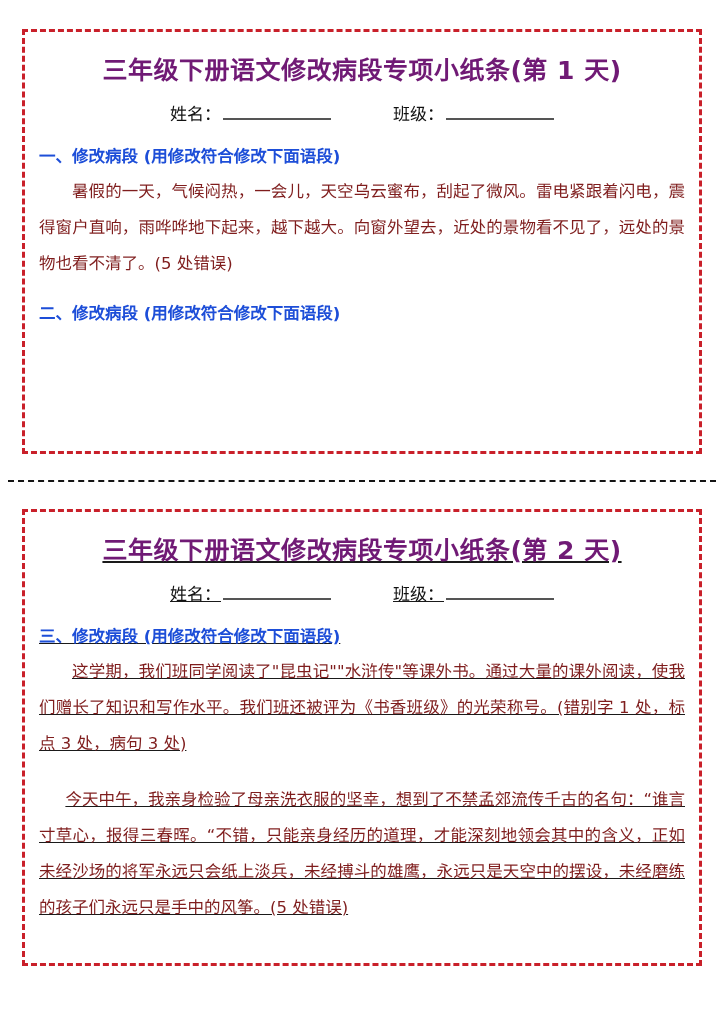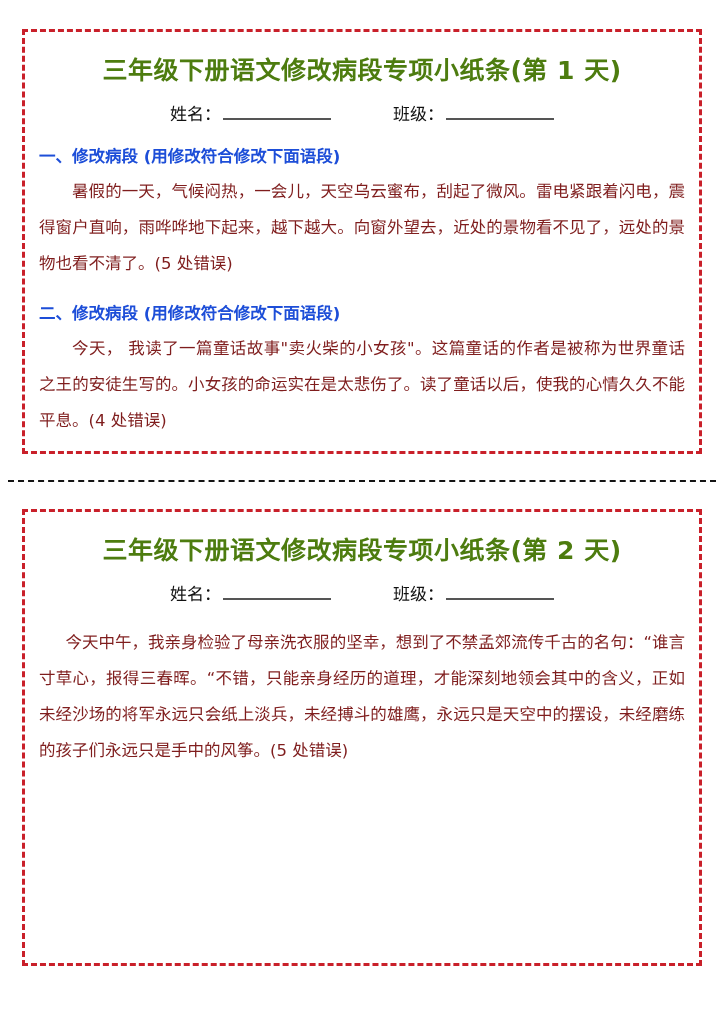--- a/index.html
+++ b/index.html
@@ -29,40 +29,40 @@
   .card {
     position: absolute;
     left: 22px;
     width: 680px;
     box-sizing: border-box;
     border: 3px dashed #c9202a;
     background: #ffffff;
     padding: 10px 14px 14px 14px;
   }
   .card--one { top: 29px;  height: 425px; }
-  .card--two { top: 509px; height: 457px; }
+  .card--two { top: 509px; height: 457px; text-decoration: underline; }
 
   
   .cut-line {
     position: absolute;
     left: 8px;
     right: 8px;
     top: 480px;
     height: 0;
     border-top: 2px dashed #141414;
   }
 
   
   .sheet-title {
     margin: 8px 0 0 0;
     text-align: center;
     font-size: 25px;
     font-weight: 700;
     letter-spacing: 0.5px;
-    color: #4d7c0f;
+    color: #701a75;
     font-family: "DejaVu Sans", "Liberation Sans", sans-serif;
   }
 
   
   .id-row {
     margin: 14px 0 0 0;
     display: flex;
     justify-content: center;
     align-items: baseline;
     gap: 62px;
@@ -128,40 +128,43 @@
       </div>
     </div>
 
     <div class="exercise">
       <p class="exercise-heading">一、修改病段 (用修改符合修改下面语段)</p>
       <p class="exercise-body">暑假的一天，气候闷热，一会儿，天空乌云蜜布，刮起了微风。雷电紧跟着闪电，震得窗户直响，雨哗哗地下起来，越下越大。向窗外望去，近处的景物看不见了，远处的景物也看不清了。(5 处错误)</p>
     </div>
 
     <div class="exercise exercise--tight">
       <p class="exercise-heading">二、修改病段 (用修改符合修改下面语段)</p>
-      <p class="exercise-body">今天， 我读了一篇童话故事"卖火柴的小女孩"。这篇童话的作者是被称为世界童话之王的安徒生写的。小女孩的命运实在是太悲伤了。读了童话以后，使我的心情久久不能平息。(4 处错误)</p>
     </div>
   </section>
 
   <div class="cut-line"></div>
 
   <section class="card card--two">
 
     <h1 class="sheet-title">三年级下册语文修改病段专项小纸条(第 2 天)</h1>
 
     <div class="id-row">
       <div class="id-field">
         <span class="id-label">姓名：</span>
         <span class="id-blank"></span>
       </div>
       <div class="id-field">
         <span class="id-label">班级：</span>
         <span class="id-blank"></span>
       </div>
     </div>
 
+    <div class="exercise">
+      <p class="exercise-heading">三、修改病段 (用修改符合修改下面语段)</p>
+      <p class="exercise-body">这学期，我们班同学阅读了"昆虫记""水浒传"等课外书。通过大量的课外阅读，使我们赠长了知识和写作水平。我们班还被评为《书香班级》的光荣称号。(错别字 1 处，标点 3 处，病句 3 处)</p>
+    </div>
 
     <div class="exercise exercise--tight">
       <p class="exercise-body exercise-body--flush">今天中午，我亲身检验了母亲洗衣服的坚幸，想到了不禁孟郊流传千古的名句：“谁言寸草心，报得三春晖。“不错，只能亲身经历的道理，才能深刻地领会其中的含义，正如未经沙场的将军永远只会纸上淡兵，未经搏斗的雄鹰，永远只是天空中的摆设，未经磨练的孩子们永远只是手中的风筝。(5 处错误)</p>
     </div>
   </section>
 
 </div>
 
 </body></html>

